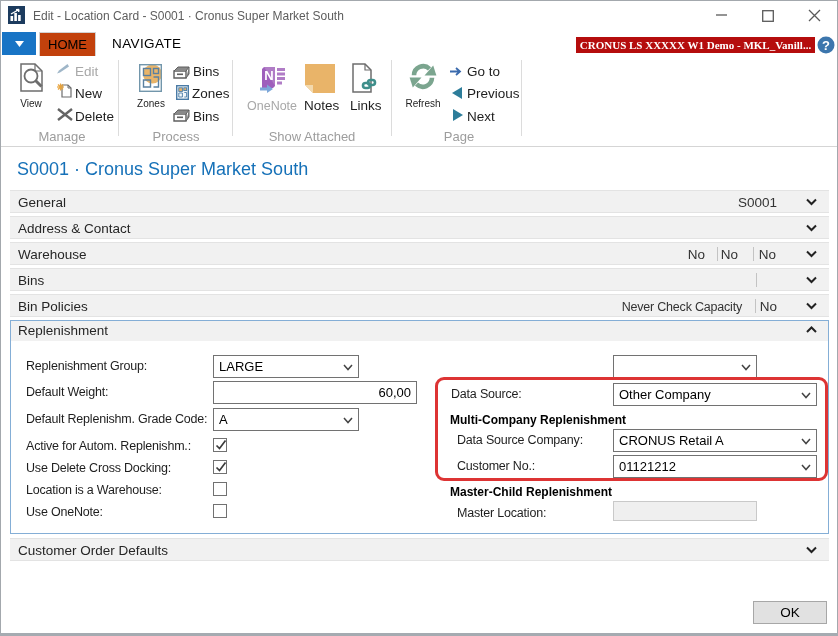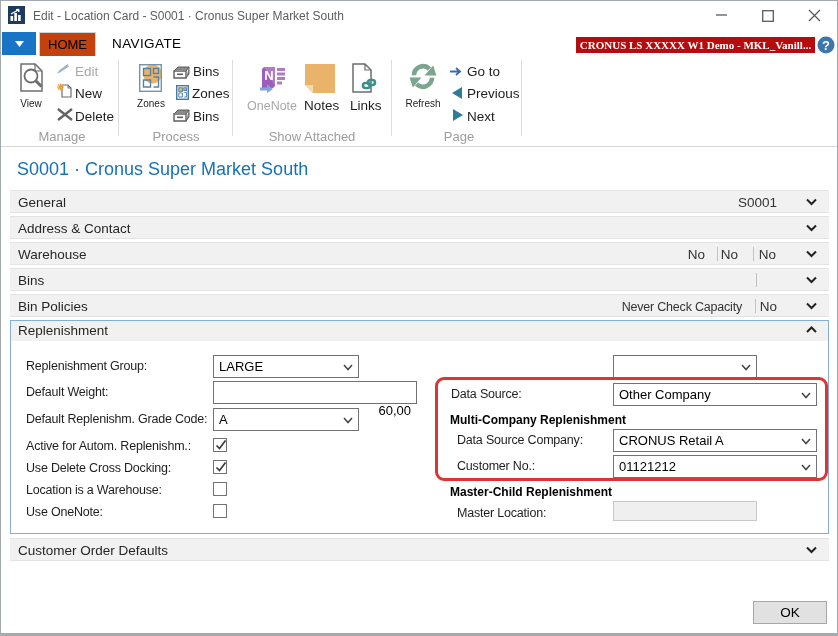--- a/index.html
+++ b/index.html
@@ -37,21 +37,21 @@
   .vsep { position:absolute; top:4px; width:1px; height:14px; background:#c3c3c3; }
   .chev { position:absolute; top:7px; }
   
   .panel { position:absolute; left:10px; top:173px; width:819px; height:214px;
            border:1px solid #84aed6; background:#fff; }
   .panel-h { position:absolute; left:0; top:0; width:100%; height:20px; background:#f1f1f1; }
   .flabel { position:absolute; font-size:12.5px; letter-spacing:-0.2px; color:#1e1e1e; white-space:nowrap; }
   .fbold { position:absolute; font-size:12px; font-weight:bold; color:#000; white-space:nowrap; }
   .dd, .tb { position:absolute; border:1px solid #727272; background:#fff; font-size:13px; color:#000; }
   .dd span.t { position:absolute; left:5px; top:3px; }
-  .tb span.t { position:absolute; right:5px; top:3px;margin-top:18px; }
+  .tb span.t { position:absolute; right:5px; top:3px; }
   .ddchev { position:absolute; right:5px; top:8px; }
   .cb { position:absolute; width:14px; height:14px; border:1px solid #717171; background:#fff; }
   .redbox { position:absolute; left:435px; top:230px; width:393px; height:104px;
             border:3px solid #dd3434; border-radius:9px; z-index:10; }
   .okbtn { position:absolute; left:753px; top:454px; width:74px; height:23px; background:#e1e1e1;
            border:1px solid #a7a7a7; font-size:13.5px; color:#000; text-align:center; line-height:21px; }
   .bottomstrip { position:absolute; left:0px; top:633px; width:838px; height:3px; background:#a5abb1; z-index:60; }
 </style>
 </head>
 <body>

